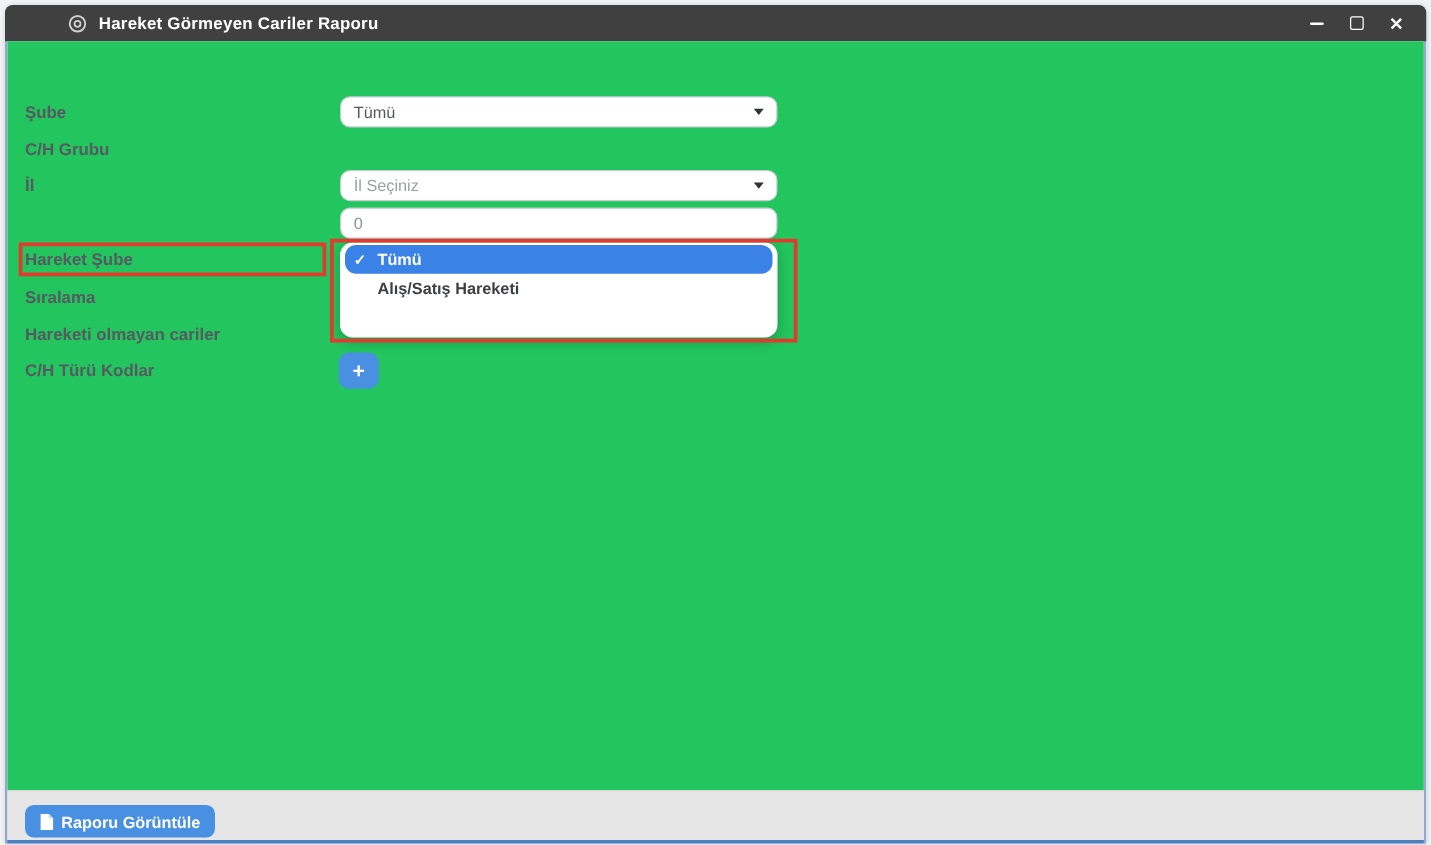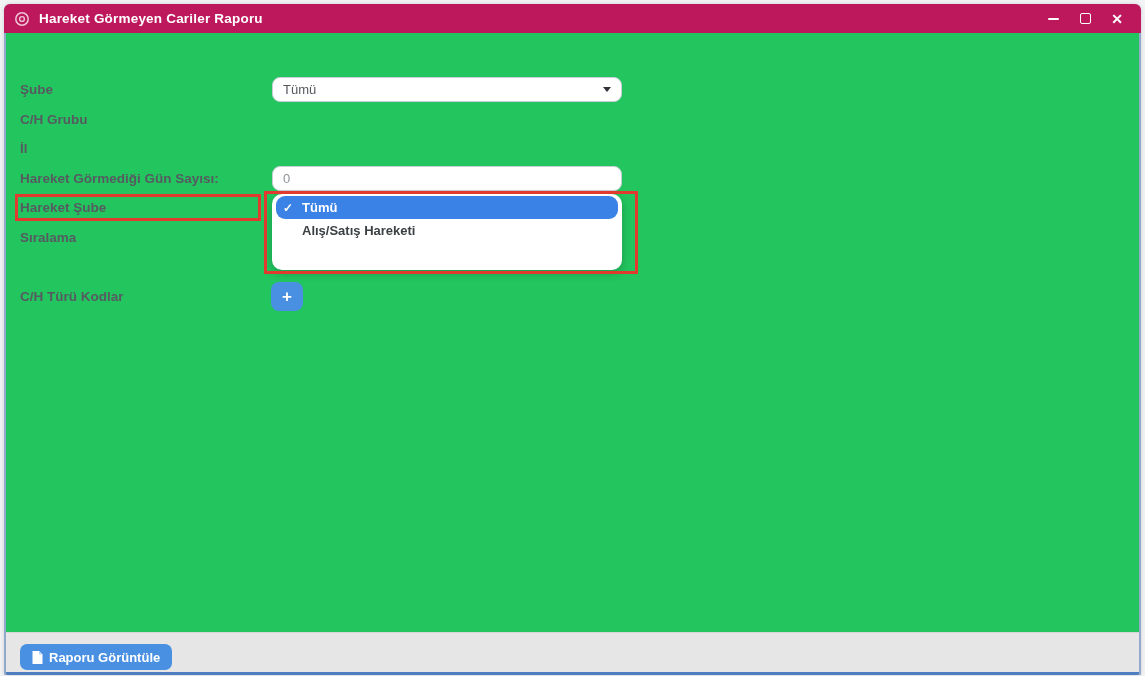--- a/index.html
+++ b/index.html
@@ -7,22 +7,22 @@
     font-family:"Liberation Sans", sans-serif; }
   .screen { position:relative; width:1145px; height:676px; }
 
   
   .window { position:absolute; left:4px; top:4px; width:1137px; height:671px;
     background:#ffffff; border-radius:7px 7px 2px 2px;
     box-shadow: inset 2px 0 0 #93a9cc, inset -2px 0 0 #93a9cc, inset 0 -3px 0 #4c7ec0,
                 0 0 4px rgba(0,0,0,0.15); }
 
   .titlebar { position:absolute; left:0; top:0; width:100%; height:29px;
-    background:#be185d; border-radius:6px 6px 0 0;
-    display:flex; align-items:center; }
+    background:#404040; border-radius:6px 6px 0 0;
+    display:flex; align-items:center;padding-left:40px; }
   .app-icon { margin-left:10px; width:16px; height:16px; display:inline-flex; }
   .win-title { color:#ffffff; font-size:13.5px; font-weight:600; margin-left:9px;
     letter-spacing:0.2px; }
   .controls { margin-left:auto; display:flex; align-items:center; gap:16px;
     padding-right:16px; }
   .ctrl { width:16px; height:16px; display:flex; align-items:center; justify-content:center;
     color:#ffffff; cursor:pointer; }
   .min-bar { width:11px; height:2px; background:#ffffff; border-radius:1px; }
   .max-box { width:11px; height:11px; border:1.6px solid #ffffff; border-radius:2px; }
   .close-x { font-size:14px; font-weight:600; line-height:1; }
@@ -100,31 +100,35 @@
           </span>
         <span class="ctrl close-x">✕</span>
       </div>
     </div>
 
     <div class="content">
 
       <div class="form-label" style="top:44px">Şube</div>
       <div class="form-label" style="top:74px">C/H Grubu</div>
       <div class="form-label" style="top:103px">İl</div>
-      <div class="form-label" style="top:133px">Hareket Görmediği Gün Sayısı:</div>
       <div class="form-label" style="top:162px">Hareket Şube</div>
       <div class="form-label" style="top:192px">Sıralama</div>
+      <div class="form-label" style="top:222px">Hareketi olmayan cariler</div>
       <div class="form-label" style="top:251px">C/H Türü Kodlar</div>
 
       <div class="select" style="top:44px">
         <span class="val">Tümü</span>
         <span class="caret"></span>
       </div>
 
 
+      <div class="select" style="top:103px">
+        <span class="val val-placeholder">İl Seçiniz</span>
+        <span class="caret"></span>
+      </div>
 
       <div class="text-input" style="top:133px">
         <span class="val">0</span>
       </div>
 
       <div class="popup">
         <div class="popup-item selected">
           <span class="check">✓</span>
           <span>Tümü</span>
         </div>

